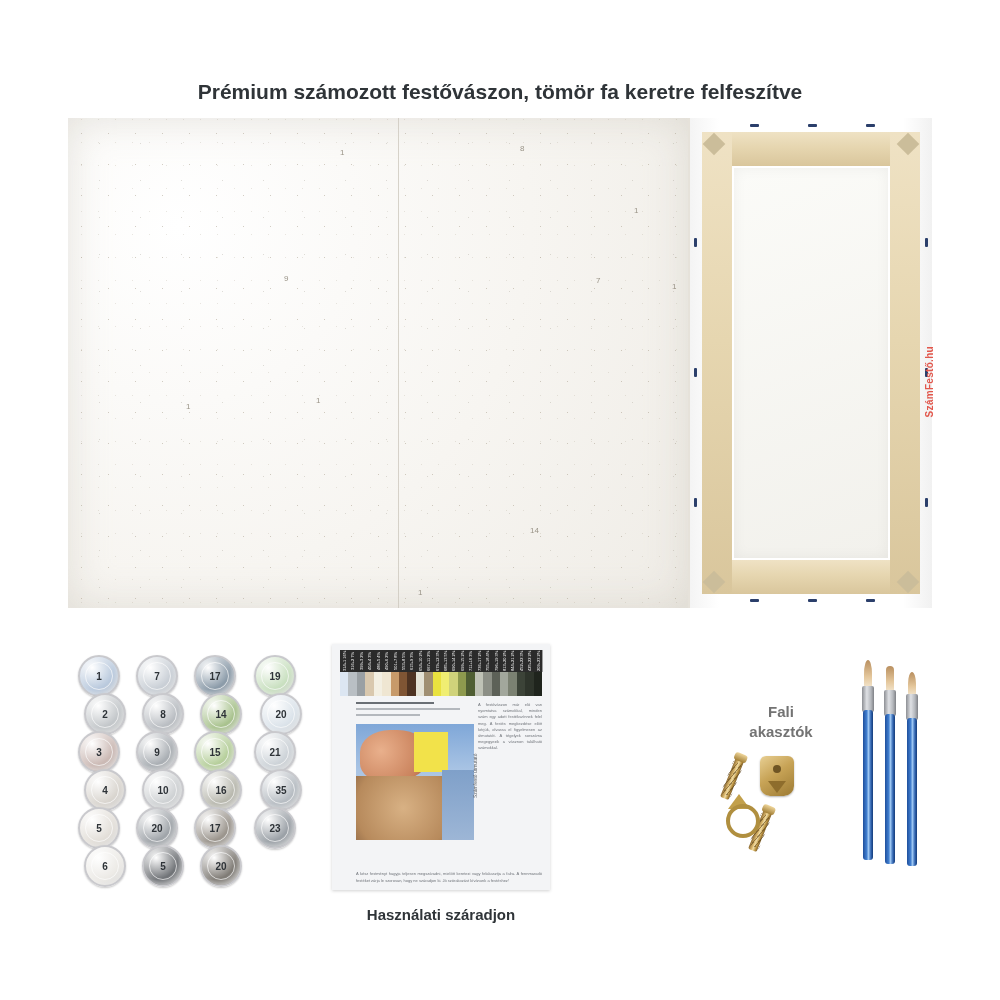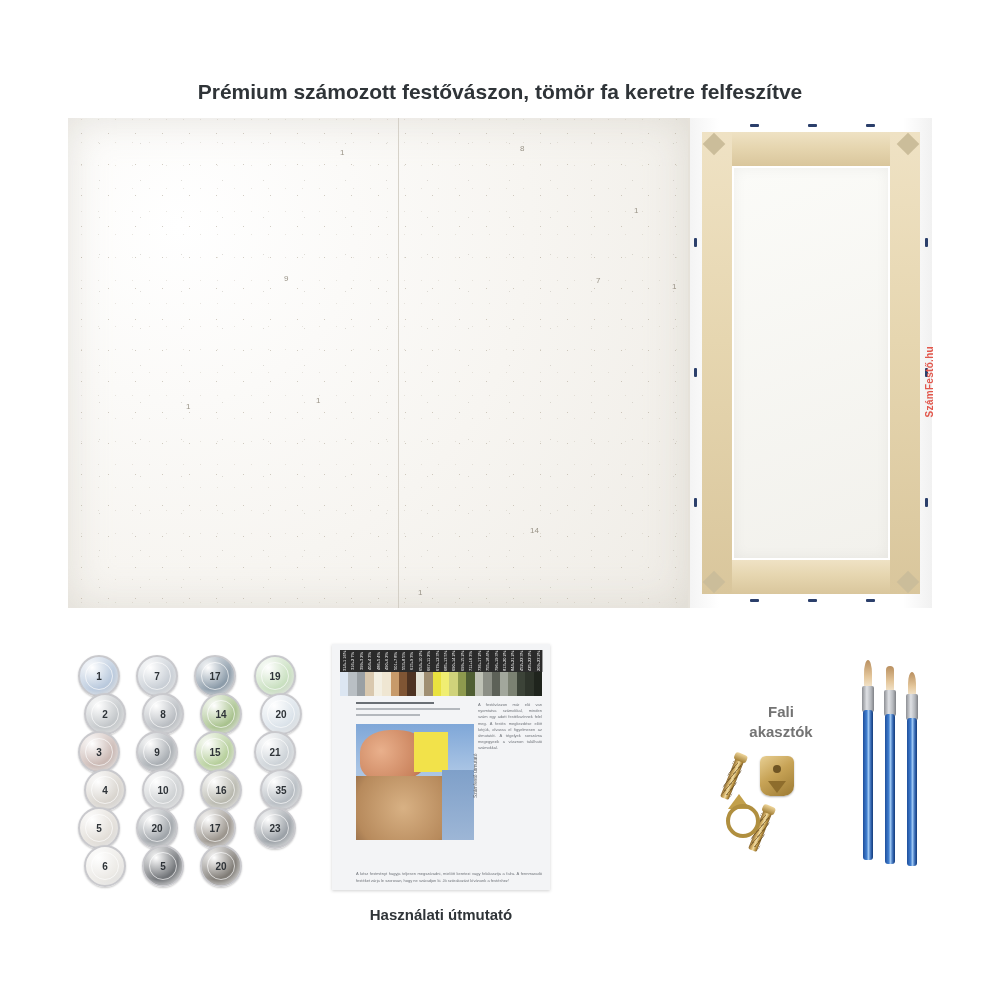--- a/index.html
+++ b/index.html
@@ -709,21 +709,21 @@
           <div class="blob-y"></div>
           <div class="blob-b"></div>
           <div class="blob-c"></div>
         </div>
         <div class="sheet-right-text">A festővászon már elő van nyomtatva számokkal, minden szám egy adott festékszínnek felel meg. A festés megkezdése előtt kérjük, olvassa el figyelmesen az útmutatót. A tégelyek sorszáma megegyezik a vásznon található számokkal.</div>
         <div class="sheet-bottom-label">Számfestő útmutató</div>
         <div class="sheet-bottom-text">A kész festményt hagyja teljesen megszáradni, mielőtt keretezi vagy felakasztja a falra. A fennmaradó festéket zárja le szorosan, hogy ne száradjon ki. Jó szórakozást kívánunk a festéshez!</div>
       </div>
     </div>
   </div>
-  <div class="caption" style="left:330px; top:905px; width:222px;">Használati útmutató</div>
+  <div class="caption" style="left:330px; top:905px; width:222px;">Használati száradjon</div>
 
   <div class="hanger-label">
     <div>Fali</div>
     <div>akasztók</div>
   </div>
   <div class="hangers">
     <div class="screw" style="left:6px; top:56px;">
       <div class="screw-head" style="left:-2px; top:-4px;"></div>
     </div>
     <div class="screw" style="left:34px; top:108px;">

